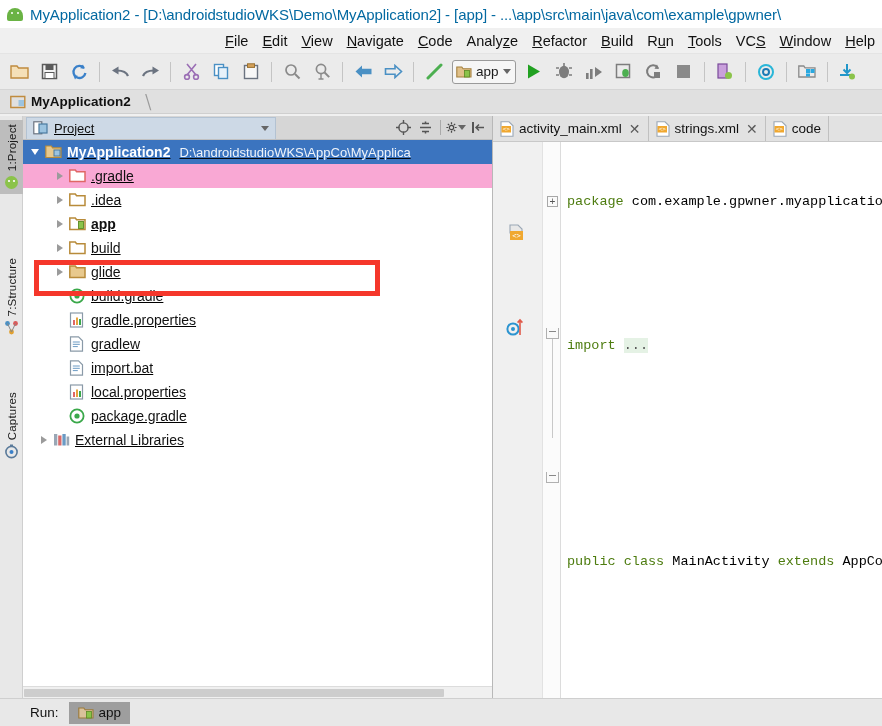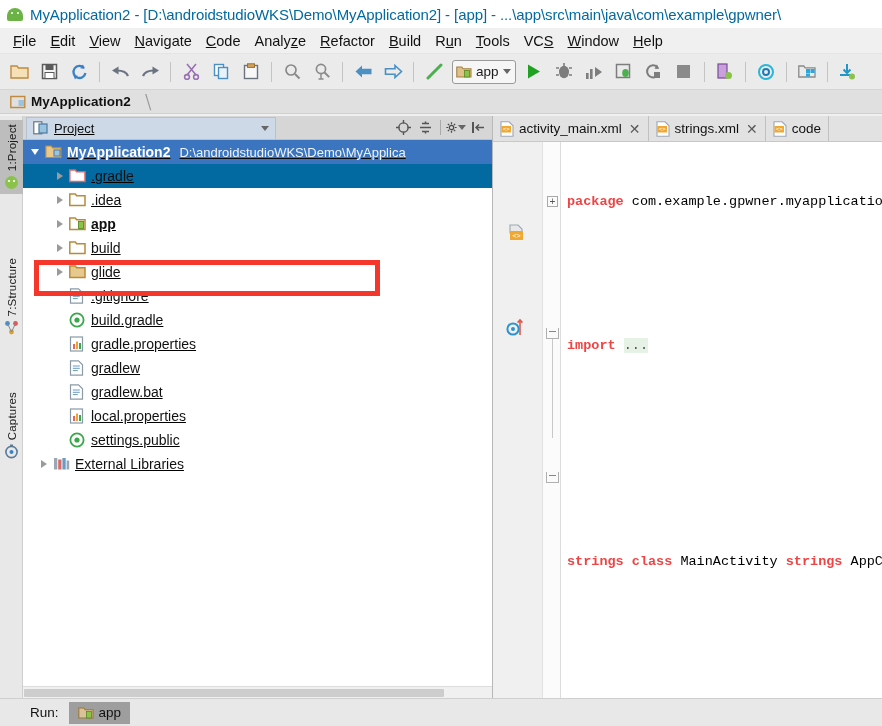--- a/index.html
+++ b/index.html
@@ -52,20 +52,21 @@
   }
 
   
   .menubar {
     height: 26px;
     background: #f0f0f0;
     display: flex;
     align-items: center;
     padding-left: 6px;
     border-bottom: 1px solid #e4e4e4;
+    justify-content: flex-end;
   }
   .menu-item {
     font-size: 14.5px;
     color: #111;
     padding: 2px 7px;
     cursor: default;
     white-space: nowrap;
   }
   .menu-item u { text-decoration: underline; }
 
@@ -214,21 +215,21 @@
   .row {
     height: 24px;
     display: flex;
     align-items: center;
     white-space: nowrap;
     font-size: 14px;
     color: #111;
     padding-right: 4px;
   }
   .row.selected { background: #3b74bf; color: #fff; }
-  .row.ignored  { background: #0369a1; }
+  .row.ignored  { background: #f9a8d4; }
   .arrow {
     width: 14px; height: 14px;
     flex: 0 0 auto;
     position: relative;
     margin-right: 2px;
   }
   .arrow.closed::after {
     content: "";
     position: absolute; left: 4px; top: 3px;
     border-left: 6px solid #9b9b9b;
@@ -343,21 +344,21 @@
     line-height: 24px;
     overflow: hidden;
     white-space: pre;
     padding-left: 6px;
   }
   .cline {
     height: 24px;
     white-space: pre;
     color: #000;
   }
-  .kw   { color: #ef4444; font-weight: bold; text-align: right; }
+  .kw   { color: #4d7c0f; font-weight: normal; text-align: right; }
   .folded {
     background: #e5f2e5;
     color: #555;
   }
 
   .foldmark {
     position: absolute;
     left: 4px;
     width: 11px; height: 11px;
     border: 1px solid #a8a8a8;
@@ -703,21 +704,21 @@
         <div class="row selected">
           <span style="width:6px;flex:0 0 auto;"></span>
           <span class="arrow open"></span>
           <span class="ficon">
             <svg width="17" height="15" viewBox="0 0 17 15">
                 <path d="M0.8 2h5.5l1.3 1.8H16V13.5H0.8z" fill="#e8c98d" stroke="#b88b3a" stroke-width="1.2"></path>
                 <rect x="9" y="6" width="6" height="6" fill="#9bc3e0" stroke="#4a7ba0" stroke-width="1"></rect>
               </svg>
           </span>
           <span class="rlabel bold">MyApplication2</span>
-          <span class="rpath">D:\androidstudioWKS\Demo\MyApplica</span>
+          <span class="rpath">D:\androidstudioWKS\AppCo\MyApplica</span>
         </div>
 
         <div class="row ignored">
           <span style="width:30px;flex:0 0 auto;"></span>
           <span class="arrow closed"></span>
           <span class="ficon">
             <svg width="17" height="15" viewBox="0 0 17 15">
                 <path d="M0.8 2h5.5l1.3 1.8H16V13.5H0.8z" fill="#fff" stroke="#e06666" stroke-width="1.5"></path>
               </svg>
           </span>
@@ -763,30 +764,20 @@
           <span class="arrow closed"></span>
           <span class="ficon">
             <svg width="17" height="15" viewBox="0 0 17 15">
                 <path d="M0.8 2h5.5l1.3 1.8H16V13.5H0.8z" fill="#e8c98d" stroke="#b88b3a" stroke-width="1.5"></path>
               </svg>
           </span>
           <span class="rlabel">glide</span>
         </div>
 
 
-        <div class="row">
-          <span style="width:46px;flex:0 0 auto;"></span>
-          <span class="ficon">
-            <svg width="15" height="16" viewBox="0 0 15 16">
-                <path d="M1.5 0.8h8l4 4v10.4h-12z" fill="#fff" stroke="#8a9aa8" stroke-width="1.2"></path>
-                <path d="M3.8 6h7M3.8 8.3h7M3.8 10.6h5" stroke="#6b9ac4" stroke-width="1"></path>
-              </svg>
-          </span>
-          <span class="rlabel">.gitignore</span>
-        </div>
 
         <div class="row">
           <span style="width:46px;flex:0 0 auto;"></span>
           <span class="ficon">
             <svg width="16" height="16" viewBox="0 0 16 16">
                 <circle cx="8" cy="8" r="6.6" fill="none" stroke="#3aa84a" stroke-width="1.8"></circle>
                 <circle cx="8" cy="8" r="2.6" fill="#3aa84a"></circle>
               </svg>
           </span>
           <span class="rlabel">build.gradle</span>
@@ -817,21 +808,21 @@
         </div>
 
         <div class="row">
           <span style="width:46px;flex:0 0 auto;"></span>
           <span class="ficon">
             <svg width="15" height="16" viewBox="0 0 15 16">
                 <path d="M1.5 0.8h8l4 4v10.4h-12z" fill="#fff" stroke="#8a9aa8" stroke-width="1.2"></path>
                 <path d="M3.8 6h7M3.8 8.3h7M3.8 10.6h5" stroke="#6b9ac4" stroke-width="1"></path>
               </svg>
           </span>
-          <span class="rlabel">gradlew.bat</span>
+          <span class="rlabel">import.bat</span>
         </div>
 
         <div class="row">
           <span style="width:46px;flex:0 0 auto;"></span>
           <span class="ficon">
             <svg width="15" height="16" viewBox="0 0 15 16">
                 <rect x="1.5" y="1" width="12" height="14" fill="#fff" stroke="#8a9aa8" stroke-width="1.2"></rect>
                 <rect x="4" y="8" width="2" height="5" fill="#e06666"></rect>
                 <rect x="7" y="5.5" width="2" height="7.5" fill="#e8a33d"></rect>
                 <rect x="10" y="7" width="2" height="6" fill="#3aa84a"></rect>
@@ -842,21 +833,21 @@
 
 
         <div class="row">
           <span style="width:46px;flex:0 0 auto;"></span>
           <span class="ficon">
             <svg width="16" height="16" viewBox="0 0 16 16">
                 <circle cx="8" cy="8" r="6.6" fill="none" stroke="#3aa84a" stroke-width="1.8"></circle>
                 <circle cx="8" cy="8" r="2.6" fill="#3aa84a"></circle>
               </svg>
           </span>
-          <span class="rlabel">settings.public</span>
+          <span class="rlabel">package.gradle</span>
         </div>
 
         <div class="row">
           <span style="width:14px;flex:0 0 auto;"></span>
           <span class="arrow closed"></span>
           <span class="ficon">
             <svg width="17" height="15" viewBox="0 0 17 15">
                 <rect x="1" y="2" width="3.3" height="11.5" fill="#9aa7b5"></rect>
                 <rect x="5.2" y="3.5" width="3.3" height="10" fill="#d96a6a"></rect>
                 <rect x="9.4" y="2" width="3.3" height="11.5" fill="#6b9ac4"></rect>
@@ -934,21 +925,21 @@
           <span class="foldbrace" style="top:186px;"></span>
           <span class="foldbrace" style="top:330px;"></span>
         </div>
 
         <div class="code">
           <div class="cline"><span class="kw">package </span>com.example.gpwner.myapplication</div>
           <div class="cline"></div>
           <div class="cline"><span class="kw">import </span><span class="folded">...</span></div>
           <div class="cline"></div>
           <div class="cline"></div>
-          <div class="cline"><span class="kw">strings class </span>MainActivity <span class="kw">strings </span>AppCo</div>
+          <div class="cline"><span class="kw">public class </span>MainActivity <span class="kw">extends </span>AppCo</div>
           <div class="cline"></div>
           <div class="cline"></div>
           
           
           
           
           
           
           
           

